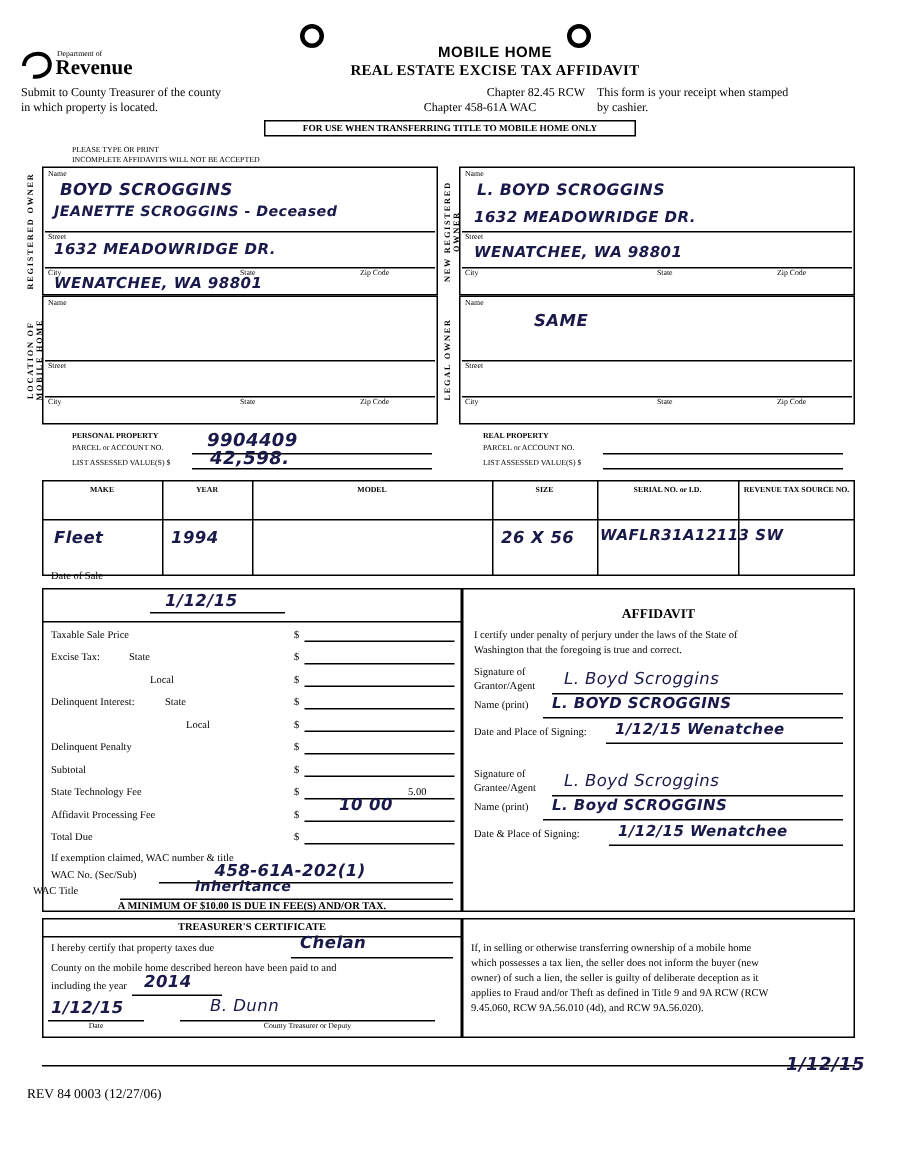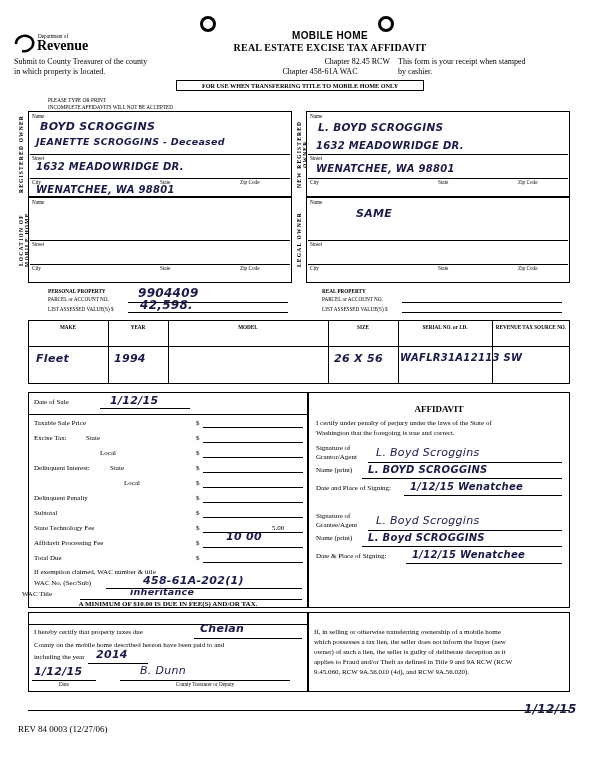--- a/index.html
+++ b/index.html
@@ -139,21 +139,21 @@
   <div class="box hw" style="left:36px;top:352px;font-size:11px;">Fleet</div>
   <div class="box hw" style="left:114px;top:352px;font-size:11px;">1994</div>
   <div class="box hw" style="left:176px;top:352px;font-size:11px;"></div>
   <div class="box hw" style="left:334px;top:352px;font-size:11px;">26 X 56</div>
   <div class="box hw" style="left:400px;top:352px;font-size:10px;">WAFLR31A12113 SW</div>
   <div class="box hw" style="left:500px;top:352px;font-size:10px;"></div>
 
   <div class="box bordered" style="left:28px;top:392px;width:280px;height:216px;"></div>
   <div class="box bordered" style="left:308px;top:392px;width:262px;height:216px;"></div>
 
-  <div class="box sm" style="left:34px;top:398px;">Date of Sale</div>
+  <div class="box sm" style="left:34px;top:380px;">Date of Sale</div>
   <div class="line" style="left:100px;top:408px;width:90px;"></div>
   <div class="box hw" style="left:110px;top:394px;font-size:11px;">1/12/15</div>
   <div class="line" style="left:28px;top:414px;width:280px;"></div>
 
   <div class="box sm" style="left:34px;top:419px;">Taxable Sale Price</div>
   <div class="box sm" style="left:196px;top:419px;">$</div>
   <div class="line" style="left:203px;top:427px;width:100px;"></div>
   <div class="box hw" style="left:210px;top:417px;font-size:10px;"></div>
 
   <div class="box sm" style="left:34px;top:434px;">Excise Tax:</div>
@@ -238,20 +238,21 @@
   <div class="line" style="left:362px;top:546px;width:200px;"></div>
   <div class="box hw" style="left:368px;top:532px;font-size:10px;">L. Boyd SCROGGINS</div>
 
   <div class="box sm" style="left:316px;top:552px;">Date &amp; Place of Signing:</div>
   <div class="line" style="left:406px;top:563px;width:156px;"></div>
   <div class="box hw" style="left:412px;top:549px;font-size:10px;">1/12/15  Wenatchee</div>
 
   <div class="box bordered" style="left:28px;top:612px;width:280px;height:80px;"></div>
   <div class="box bordered" style="left:308px;top:612px;width:262px;height:80px;"></div>
 
+  <div class="box sm b ctr" style="left:28px;top:614px;width:280px;">TREASURER'S CERTIFICATE</div>
   <div class="line" style="left:28px;top:624px;width:280px;"></div>
   <div class="box sm" style="left:34px;top:628px;">I hereby certify that property taxes due</div>
   <div class="line" style="left:194px;top:638px;width:108px;"></div>
   <div class="box hw" style="left:200px;top:622px;font-size:11px;">Chelan</div>
   <div class="box sm" style="left:34px;top:641px;">County on the mobile home described hereon have been paid to and</div>
   <div class="box sm" style="left:34px;top:653px;">including the year</div>
   <div class="line" style="left:88px;top:663px;width:60px;"></div>
   <div class="box hw" style="left:96px;top:648px;font-size:11px;">2014</div>
 
   <div class="box hw" style="left:34px;top:665px;font-size:11px;">1/12/15</div>

